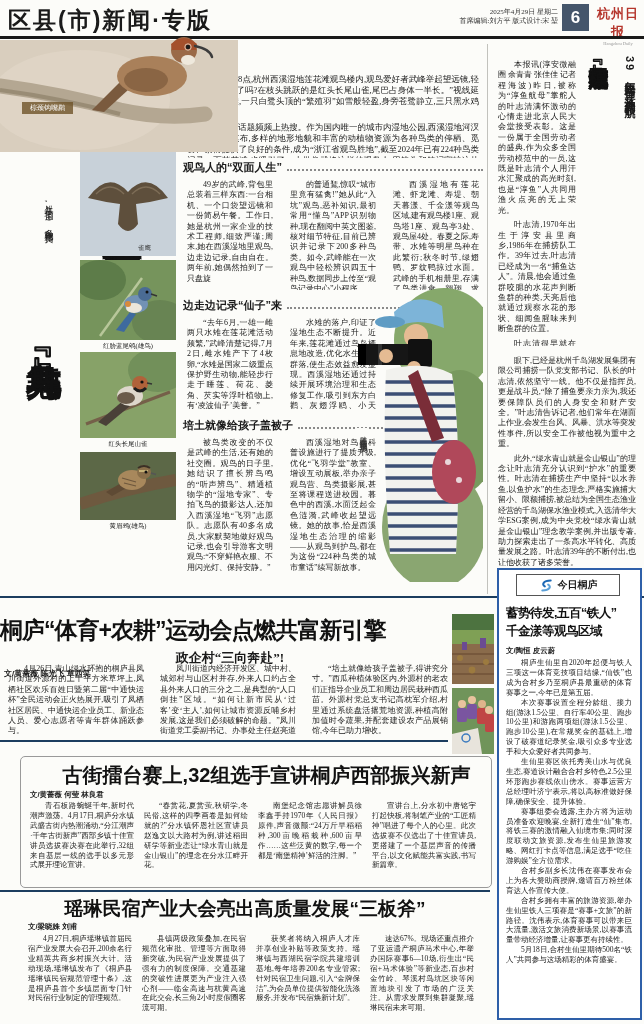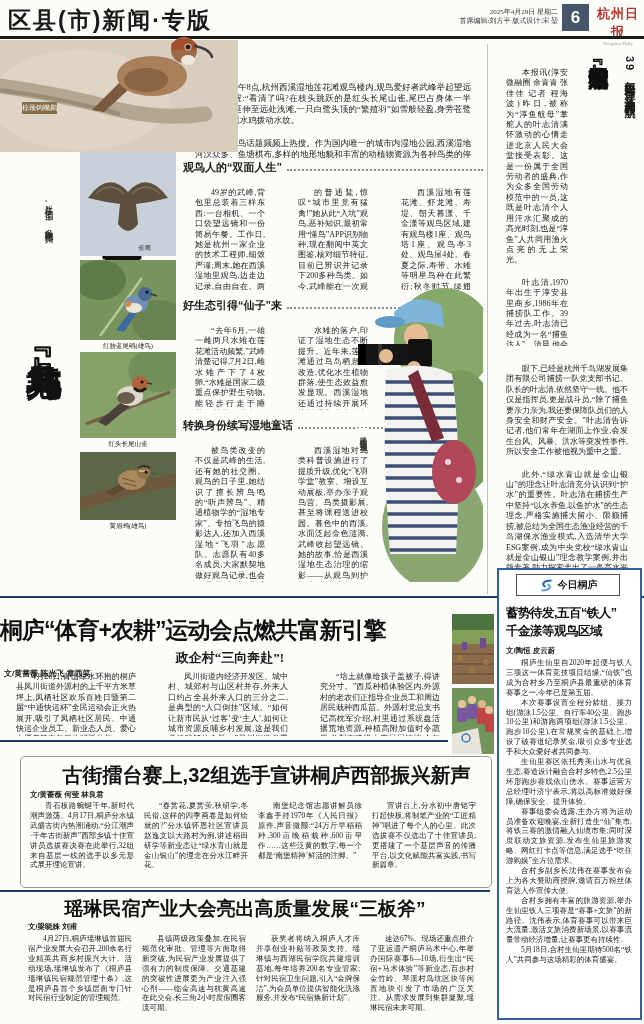--- a/index.html
+++ b/index.html
@@ -2,21 +2,21 @@
 <html><head>
 <meta charset="utf-8">
 <style>
   html,body{margin:0;padding:0;background:#e8e8e4;}
   .page{position:relative;width:644px;height:1024px;background:#fcfcf9;overflow:hidden;
         font-family:"Liberation Serif",serif;color:#1a1a1a;margin:0 auto;}
   .abs{position:absolute;}
   .vtext{writing-mode:vertical-rl;text-orientation:mixed;}
   .sans{font-family:"Liberation Sans",sans-serif;}
   .body-text{font-size:8px;line-height:10.4px;text-align:justify;overflow:hidden;}
-  .body-text p{margin:12px;text-indent:2em;}
+  .body-text p{margin:4px;text-indent:2em;}
   .small-text{font-size:7.5px;line-height:9.9px;text-align:justify;overflow:hidden;}
   .small-text p{margin:0;text-indent:2em;}
   .subhead-row{display:flex;align-items:flex-end;gap:5px;}
   .subhead{font-weight:bold;font-size:11px;font-family:"Liberation Sans",sans-serif;white-space:nowrap;}
   .leader{flex:1;border-bottom:2px dotted #8a8a8a;height:0;margin-bottom:4px;}
   .photo-label{font-size:6.5px;text-align:center;color:#222;}
   .rule-navy{background:#1c3d5f;height:2px;}
   .headline-black{font-family:"Liberation Sans",sans-serif;font-weight:900;color:#111;}
   .byline{font-size:8px;font-weight:bold;font-family:"Liberation Sans",sans-serif;color:#222;}
   svg{display:block;}
@@ -48,21 +48,21 @@
       <ellipse cx="152" cy="66" rx="35" ry="20" fill="#a9805a"></ellipse>
       <ellipse cx="146" cy="70" rx="22" ry="12" fill="#8a6544"></ellipse>
       <circle cx="184" cy="40" r="13" fill="#9a6a48"></circle>
       <path d="M171 34 Q184 22 197 34 L196 40 L172 40 Z" fill="#a4502c"></path>
       <ellipse cx="188" cy="50" rx="7" ry="5" fill="#efe9dd"></ellipse>
       <path d="M195 36 q15 3 17 11" stroke="#3c3c3c" stroke-width="2.5" fill="none" stroke-linecap="round"></path>
       <circle cx="188" cy="37" r="2.2" fill="#1a1a1a"></circle>
       <circle cx="188" cy="37" r="3.2" fill="none" stroke="#e8e0d0" stroke-width="0.8"></circle>
     </svg>
   </div>
-  <div class="abs" style="left:22px;top:102px;z-index:3;font-size:7px;color:#fff;background:rgba(110,82,40,0.8);padding:1px 0;">棕颈钩嘴鹛</div>
+  <div class="abs" style="left:22px;top:102px;z-index:3;font-size:7px;color:#fff;background:rgba(110,82,40,0.8);padding:1px 8px;">棕颈钩嘴鹛</div>
 
   <div class="abs vtext" style="left:42px;top:198px;height:150px;font-size:9px;letter-spacing:1px;color:#222;">八年,拍下200多种飞羽精灵</div>
   <div class="abs vtext headline-black" style="left:96px;top:212px;height:340px;font-size:40px;">女工程师在西溪湿</div>
   <div class="abs vtext headline-black" style="left:20px;top:336px;height:256px;font-size:35px;">地『与鸟儿共舞』</div>
 
   <div class="abs" style="left:80px;top:150px;width:96px;">
     <svg width="96" height="106" viewBox="0 0 96 106">
       <rect width="96" height="106" fill="#c8d1d9"></rect>
       <path d="M8 48 Q28 20 48 42 Q68 20 88 48 Q72 52 56 54 L58 74 Q48 88 38 74 L40 54 Q24 52 8 48 Z" fill="#5e4f3c"></path>
       <path d="M16 44 Q30 30 44 44 M52 44 Q66 30 80 44" stroke="#8c7b62" stroke-width="1.5" fill="none" opacity="0.7"></path>
@@ -133,32 +133,32 @@
       <p>49岁的武峰,背包里总装着三样东西:一台相机、一个口袋望远镜和一份简易午餐。工作日,她是杭州一家企业的技术工程师,细致严谨;周末,她在西溪湿地里观鸟,边走边记录,自由自在。两年前,她偶然拍到了一只盘旋</p>
     </div>
   <div class="abs body-text" style="left:286px;top:176px;width:94px;height:114px;">
       <p>的普通鵟,惊叹“城市里竟有猛禽!”她从此“入坑”观鸟,恶补知识,最初常用“懂鸟”APP识别物种,现在翻阅中英文图鉴,核对细节特征,目前已辨识并记录下200多种鸟类。如今,武峰能在一次观鸟中轻松辨识四五十种鸟,数据同步上传至“观鸟记录中心”小程序。</p>
     </div>
   <div class="abs body-text" style="left:389px;top:176px;width:94px;height:114px;">
       <p>西溪湿地有莲花滩、虾龙滩、寿堤、朝天暮漾、千金漾等观鸟区域,建有观鸟楼1座、观鸟塔1座、观鸟亭3处、观鸟屋4处。春夏之际,寿带、水雉等明星鸟种在此繁衍;秋冬时节,绿翅鸭、罗纹鸭掠过水面。武峰的手机相册里,存满了鸟类进食、翱翔、求偶的瞬间。</p>
     </div>
 
   <div class="abs subhead-row" style="left:183px;top:298px;width:300px;">
-    <span class="subhead">好生态引得“仙子”来</span>
+    <span class="subhead">边走边记录“仙子”来</span>
       <span class="leader"></span>
   </div>
   <div class="abs body-text" style="left:183px;top:314px;width:94px;height:96px;">
       <p>“去年6月,一雄一雌两只水雉在莲花滩活动频繁,”武峰清楚记得,7月2日,雌水雉产下了4枚卵,“水雉是国家二级重点保护野生动物,能轻步行走于睡莲、荷花、菱角、芡实等浮叶植物上,有‘凌波仙子’美誉。”</p>
     </div>
   <div class="abs body-text" style="left:286px;top:314px;width:94px;height:96px;">
       <p>水雉的落户,印证了湿地生态不断提升。近年来,莲花滩通过鸟岛栖息地改造,优化水生植物群落,使生态效益愈发显现。西溪湿地还通过持续开展环境治理和生态修复工作,吸引到东方白鹳、灰翅浮鸥、小天鹅、白琵鹭等珍稀鸟类。</p>
     </div>
 
   <div class="abs subhead-row" style="left:183px;top:418px;width:300px;">
-    <span class="subhead">转换身份续写湿地童话</span>
+    <span class="subhead">培土就像给孩子盖被子</span>
       <span class="leader"></span>
   </div>
   <div class="abs body-text" style="left:183px;top:434px;width:94px;height:148px;">
       <p>被鸟类改变的不仅是武峰的生活,还有她的社交圈。观鸟的日子里,她结识了擅长辨鸟鸣的“听声辨鸟”、精通植物学的“湿地专家”、专拍飞鸟的摄影达人,还加入西溪湿地“飞羽”志愿队。志愿队有40多名成员,大家默契地做好观鸟记录,也会引导游客文明观鸟:“不穿鲜艳衣服、不用闪光灯、保持安静。”</p>
     </div>
   <div class="abs body-text" style="left:286px;top:434px;width:94px;height:148px;">
       <p>西溪湿地对鸟类科普设施进行了提质升级,优化“飞羽学堂”教室、增设互动展板,举办亲子观鸟营、鸟类摄影展,甚至将课程送进校园。暮色中的西溪,水面泛起金色涟漪,武峰收起望远镜。她的故事,恰是西溪湿地生态治理的缩影——从观鸟到护鸟,都在为这份“224种鸟类的城市童话”续写新故事。</p>
     </div>
 
   <div class="abs" style="left:356px;top:282px;width:127px;height:300px;z-index:3;">

